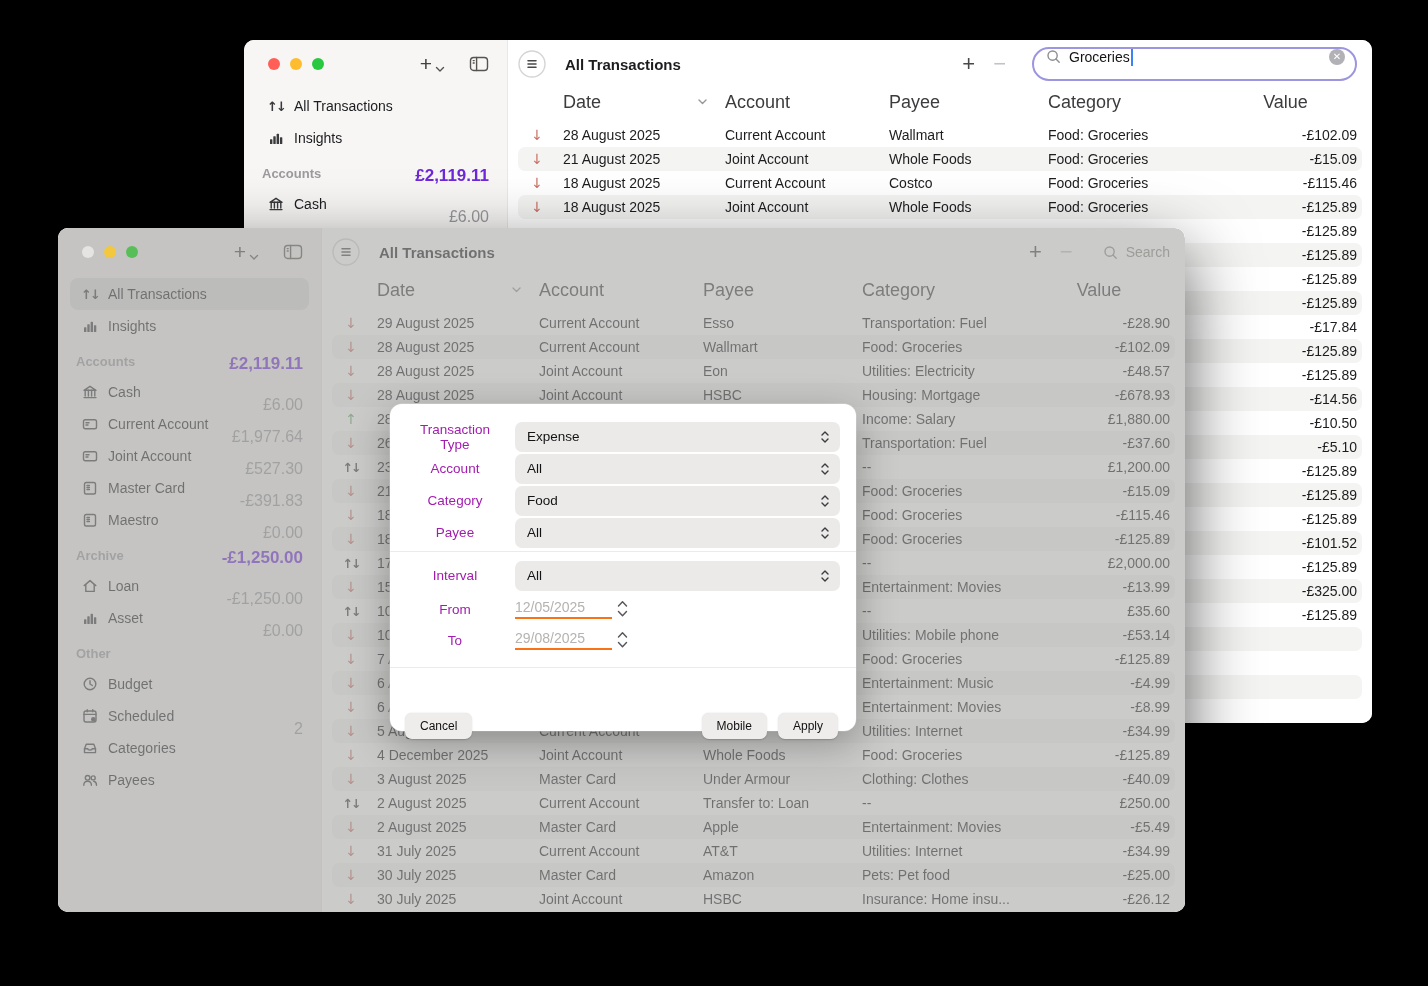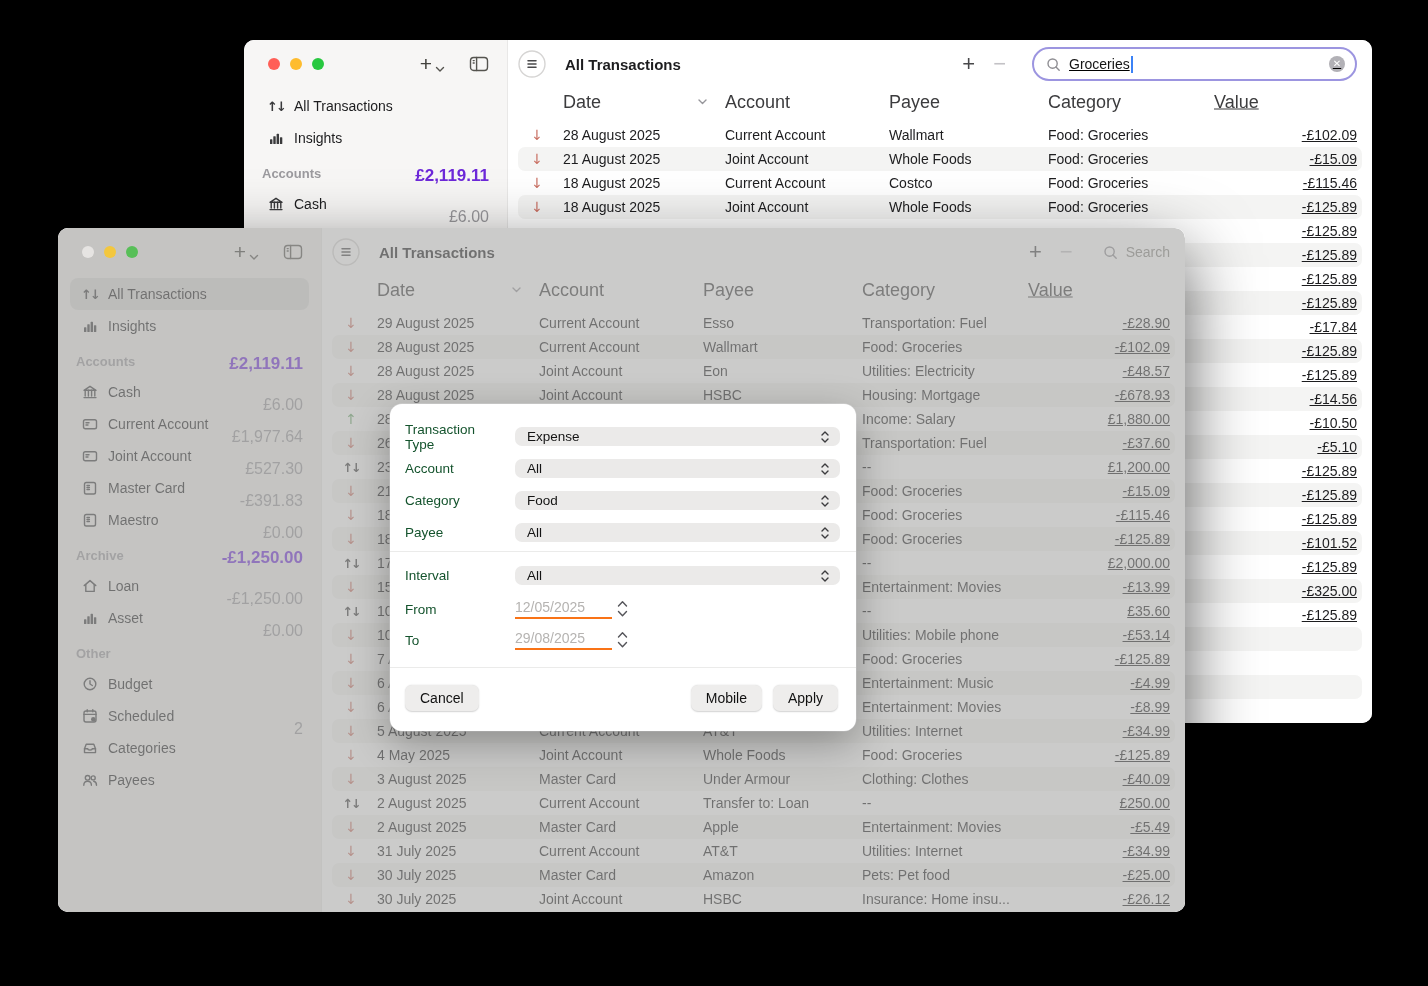--- a/index.html
+++ b/index.html
@@ -37,64 +37,64 @@
   
   .content { flex:1; display:flex; flex-direction:column; background:#fff; min-width:0; }
   .c-header { height:48px; flex:none; display:flex; align-items:center; padding:0 15px 0 10px; }
   .menu-circle { width:28px; height:28px; flex:none; }
   .page-title { margin-left:19px; font-size:15px; font-weight:700; color:#1d1d1f; }
   .hdr-tools { margin-left:auto; display:flex; align-items:center; }
   .tool-plus { font-size:22px; color:#48484a; line-height:20px; }
   .tool-minus { font-size:22px; color:#c3c2c6; line-height:20px; margin-left:18px; }
 
   .search-pill { margin-left:26px; width:325px; height:34px; border-radius:17px;
-    border:2.5px solid #9c95e0; background:#fff; display:flex; align-items:center; padding:0 10px 0 12px;text-decoration:underline; }
+    border:2.5px solid #9c95e0; background:#fff; display:flex; padding:0 10px 0 12px; }
   .search-pill .txt { margin-left:8px; font-size:14px; color:#141414; }
   .caret { display:inline-block; width:2px; height:17px; background:#3b82f6; margin-left:1px; vertical-align:-3px; }
   .clear-btn { margin-left:auto; width:16px; height:16px; border-radius:50%; background:#b2b1b6;
     color:#fff; font-size:10px; font-weight:700; display:flex; align-items:center; justify-content:center; line-height:1; }
   .search-plain { margin-left:30px; display:flex; align-items:center; gap:8px; color:#8a8984; font-size:14px; }
 
   
   .thead { height:28px; flex:none; position:relative; font-size:18px; color:#3c3c3e; }
   .thead .hcell { position:absolute; top:50%; transform:translateY(-50%); }
   .rows { flex:1; padding-top:7px; overflow:hidden; }
   .trow { height:24px; position:relative; font-size:14px; color:#1d1d1f; }
   .trow.stripe::before { content:""; position:absolute; left:10px; right:10px; top:0; bottom:0;
     background:#f4f4f3; border-radius:7px; }
   .cell { position:absolute; top:50%; transform:translateY(-50%); white-space:nowrap; }
   .c-arrow { left:16px; width:26px; text-align:center; font-family:"DejaVu Sans",sans-serif; font-size:14px; }
   .c-arrow.down { color:#c96f62; }
   .c-arrow.up { color:#6aa76c; }
   .c-arrow.both { color:#3c3c3e; font-size:12.5px; font-weight:600; letter-spacing:-2px; }
   .c-date { left:55px; } .c-account { left:217px; } .c-payee { left:381px; } .c-category { left:540px; }
-  .c-value { right:15px; text-align:left;text-decoration:underline; }
+  .c-value { right:15px; text-align:center; }
   .h-value { left:auto; }
   .sort-chev { position:absolute; left:190px; top:11px; }
 
   
   #front-window .dim { position:absolute; inset:0; background:rgba(169,168,166,.6); z-index:5; border-radius:10px; }
 
   
   #dialog { position:absolute; left:390px; top:404px; width:466px; height:327px; z-index:10;
     background:#fff; border-radius:12px; box-shadow:0 12px 40px rgba(0,0,0,.30), 0 0 0 0.5px #e3e3e3;
     padding:19px 16px 0 15px; font-size:13.5px; color:#000; }
   .f-row { display:flex; align-items:center; height:27px; margin-bottom:5px; }
-  .f-label { width:100px; text-align:left; margin-right:10px; flex:none; color:#14532d; }
-  .f-select { flex:1; height:19px; background:#ebeae9; border-radius:7px; display:flex; align-items:center;
+  .f-label { width:100px; text-align:center; margin-right:10px; flex:none; color:#a21caf; }
+  .f-select { flex:1; height:30px; background:#ebeae9; border-radius:7px; display:flex; align-items:center;
     padding:0 10px 0 12px; color:#141414; }
   .f-select .chev { margin-left:auto; display:flex; }
   .group-divider { height:1px; background:#ebebea; margin:4px -16px 10px -15px; }
   .f-daterow { display:flex; align-items:center; height:30px; margin-bottom:1px; }
   .f-date { width:97px; border-bottom:2px solid #f97316; color:#b5b3b1; font-size:14px; padding-bottom:2px; }
   .stepper { margin-left:4px; display:flex; flex-direction:column; gap:2px; color:#55555a; }
   .btn-divider { height:1px; background:#ebebea; margin:12px -16px 0 -15px; }
   .d-buttons { display:flex; align-items:center; margin-top:17px; padding:0 2px 0 0; gap:11px; }
-  .btn { height:26px; padding:12px 15px; background:#eeedec; border-radius:7px; font-size:14px; color:#111;
-    display:flex; align-items:center; box-shadow:0 0.5px 1.5px rgba(0,0,0,.18); }
+  .btn { height:26px; padding:12px 15px; background:#eeedec; border-radius:7px; font-size:12px; color:#111;
+    display:flex; align-items:center; box-shadow:0 0.5px 1.5px rgba(0,0,0,.18);margin-top:28px; }
   .btn-spacer { flex:1; }
 
   svg { display:block; }
 </style>
 </head>
 <body>
 
 <div class="window" id="back-window">
   <div class="sidebar">
     <div class="sb-toolbar">
@@ -731,21 +731,21 @@
         <div class="trow stripe">
           <span class="cell c-arrow down">↓</span>
           <span class="cell c-date">5 August 2025</span>
           <span class="cell c-account">Current Account</span>
           <span class="cell c-payee">AT&amp;T</span>
           <span class="cell c-category">Utilities: Internet</span>
           <span class="cell c-value">-£34.99</span>
         </div>
         <div class="trow">
           <span class="cell c-arrow down">↓</span>
-          <span class="cell c-date">4 May 2025</span>
+          <span class="cell c-date">4 December 2025</span>
           <span class="cell c-account">Joint Account</span>
           <span class="cell c-payee">Whole Foods</span>
           <span class="cell c-category">Food: Groceries</span>
           <span class="cell c-value">-£125.89</span>
         </div>
         <div class="trow stripe">
           <span class="cell c-arrow down">↓</span>
           <span class="cell c-date">3 August 2025</span>
           <span class="cell c-account">Master Card</span>
           <span class="cell c-payee">Under Armour</span>

